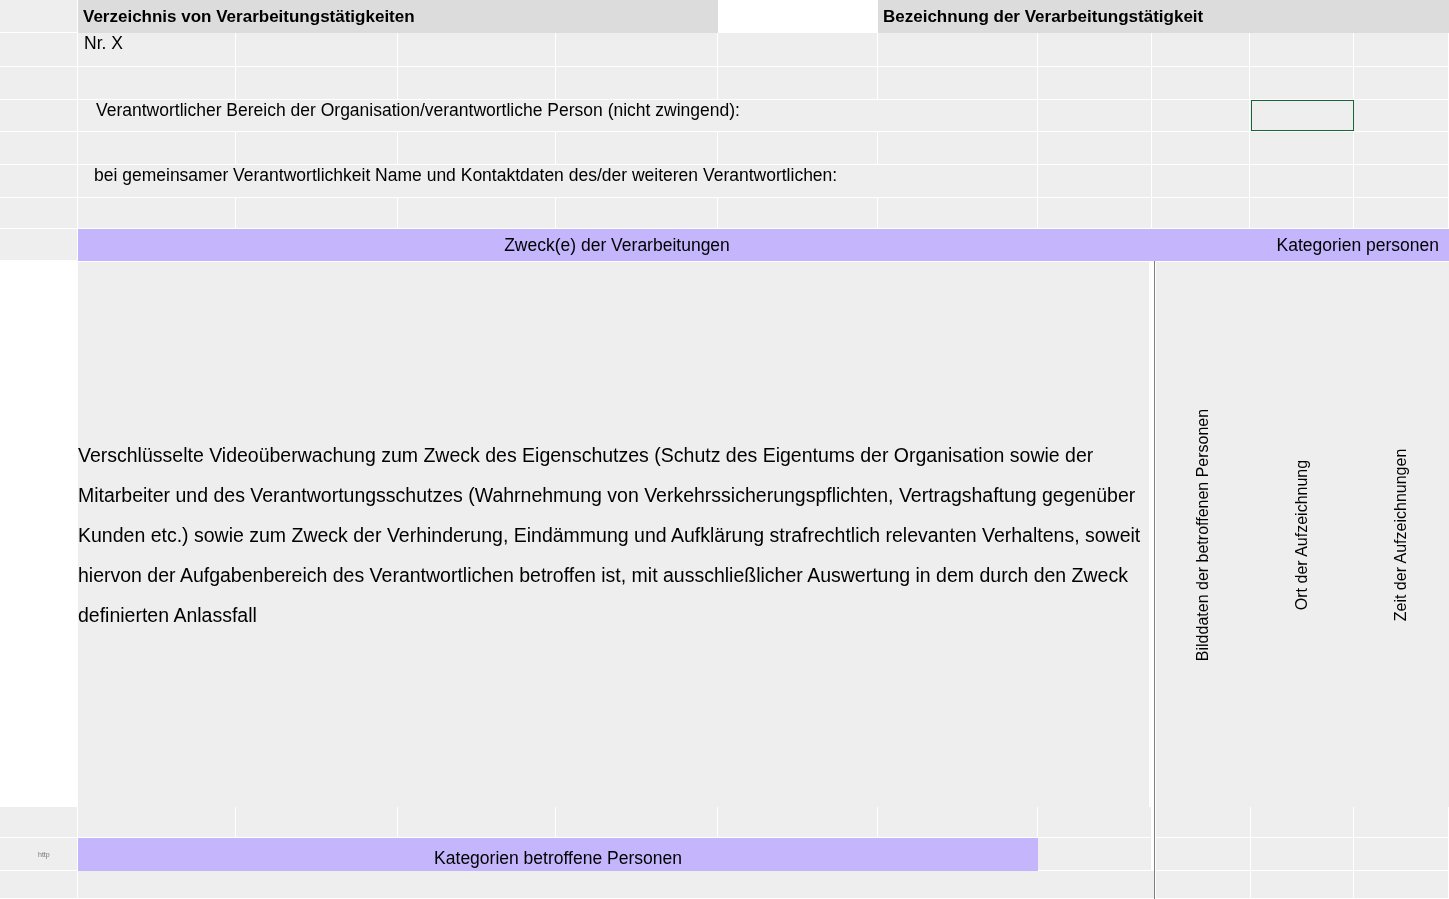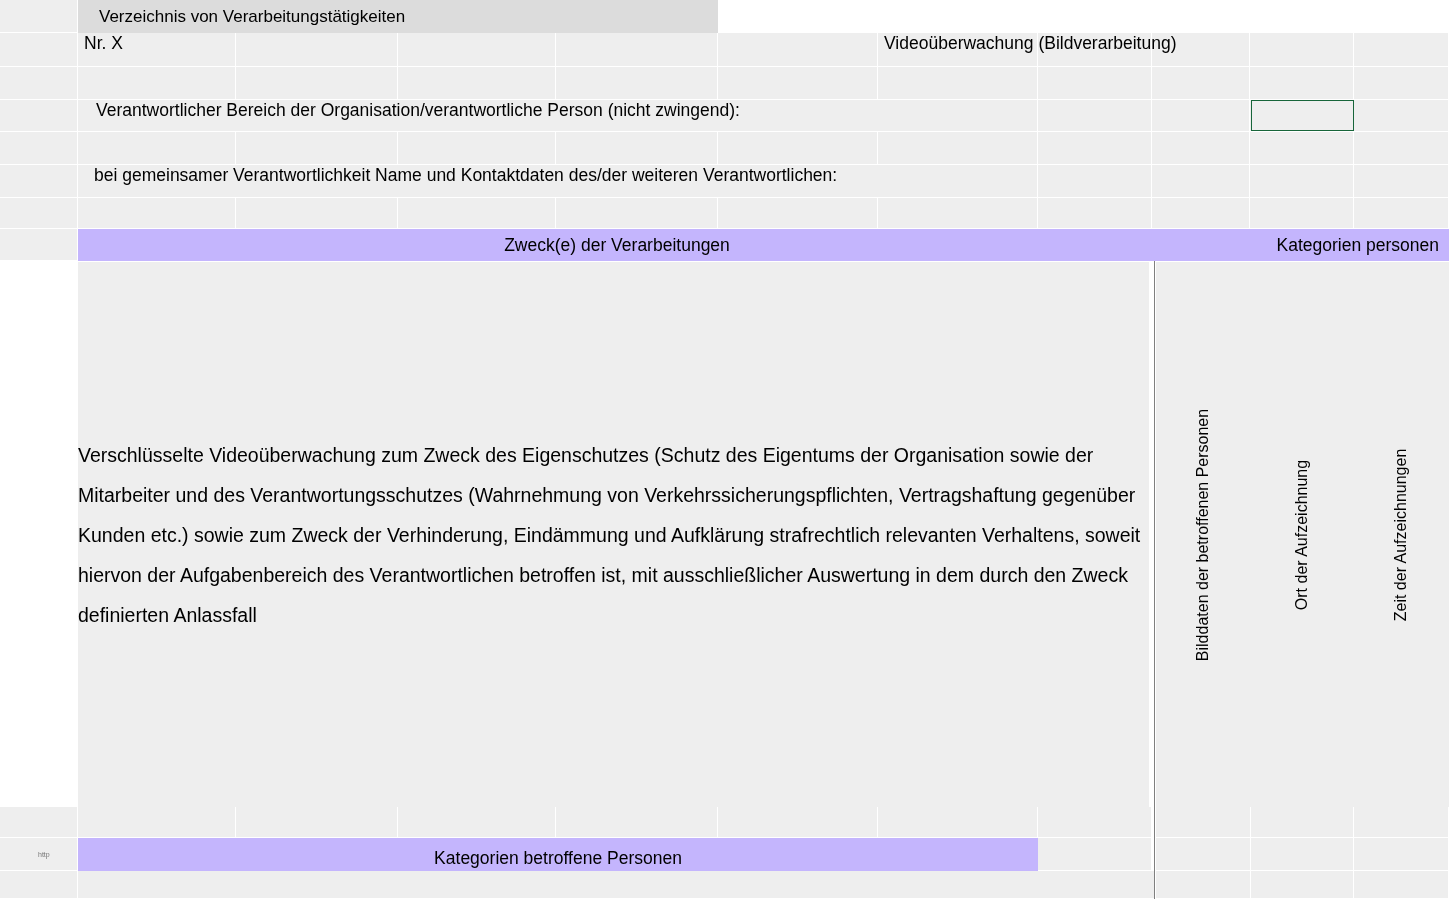--- a/index.html
+++ b/index.html
@@ -93,21 +93,22 @@
     justify-content: center;
     font-size: 17.5px;
   }
   .topbar {
     position: absolute;
     box-sizing: border-box;
     background: #dcdcdc;
     display: flex;
     align-items: center;
     font-size: 17px;
-    padding-left: 21px;
+    padding-left: 5px;
+    font-weight: bold;
   }
   .headerlabel {
     position: absolute;
     box-sizing: border-box;
     font-size: 17.5px;
     display: flex;
     align-items: flex-start;
     padding-left: 6px;
   }
 </style>
@@ -179,26 +180,26 @@
   <div class="cell" style="left:1038px;top:198px;width:114px;height:31px;"></div>
   <div class="cell" style="left:1152px;top:198px;width:98px;height:31px;"></div>
   <div class="cell" style="left:1250px;top:198px;width:104px;height:31px;"></div>
   <div class="cell" style="left:1354px;top:198px;width:95px;height:31px;"></div>
 
   <div class="cell rowhead" style="left:0;top:229px;width:78px;height:32px;"></div>
 
   <div class="topbar" style="left:78px;top:0;width:640px;height:33px;">
     <span>Verzeichnis von Verarbeitungstätigkeiten</span>
   </div>
+  <div class="topbar" style="left:878px;top:0;width:571px;height:33px;background:#dcdcdc;">
+    <span>Bezeichnung der Verarbeitungstätigkeit</span>
+  </div>
 
   <div class="headerlabel" style="left:78px;top:33px;width:300px;height:34px;">
     <span>Nr. X</span>
-  </div>
-  <div class="headerlabel" style="left:878px;top:33px;width:470px;height:34px;">
-    <span>Videoüberwachung (Bildverarbeitung)</span>
   </div>
 
   <div class="headerlabel" style="left:90px;top:100px;width:950px;height:32px;">
     <span>Verantwortlicher Bereich der Organisation/verantwortliche Person (nicht zwingend):</span>
   </div>
 
   <div class="greenbox" style="left:1251px;top:100px;width:103px;height:31px;"></div>
 
   <div class="headerlabel" style="left:88px;top:165px;width:950px;height:33px;">
     <span>bei gemeinsamer Verantwortlichkeit Name und Kontaktdaten des/der weiteren Verantwortlichen:</span>

